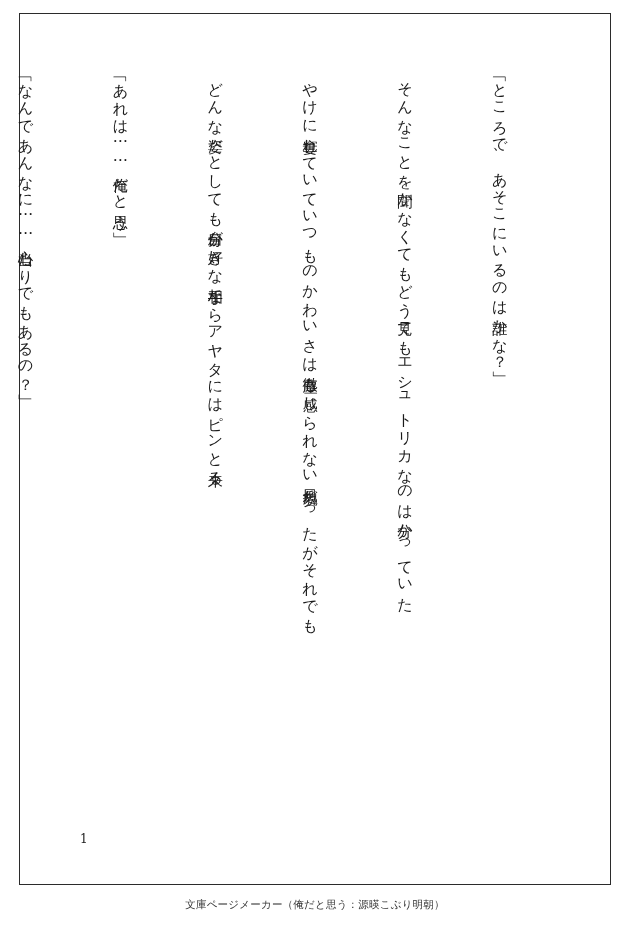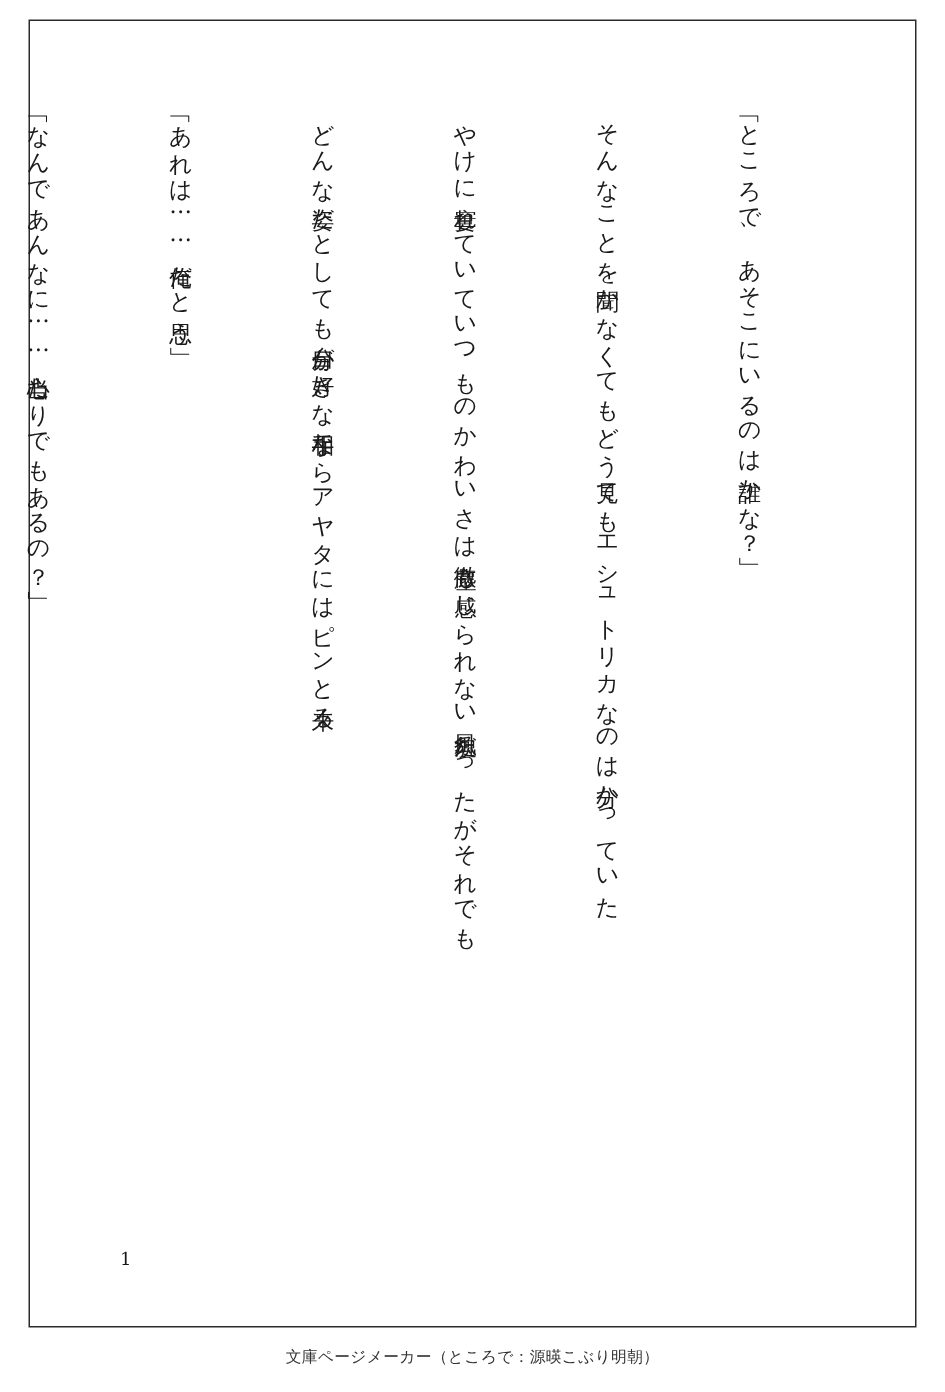--- a/index.html
+++ b/index.html
@@ -93,13 +93,13 @@
     
     
     
     
     
   </div>
 
   <div class="page-number">1</div>
 </div>
 
-<div class="footer-caption">文庫ページメーカー（ところで：源暎こぶり明朝）</div>
+<div class="footer-caption">文庫ページメーカー（俺だと思う：源暎こぶり明朝）</div>
 
 </body></html>

